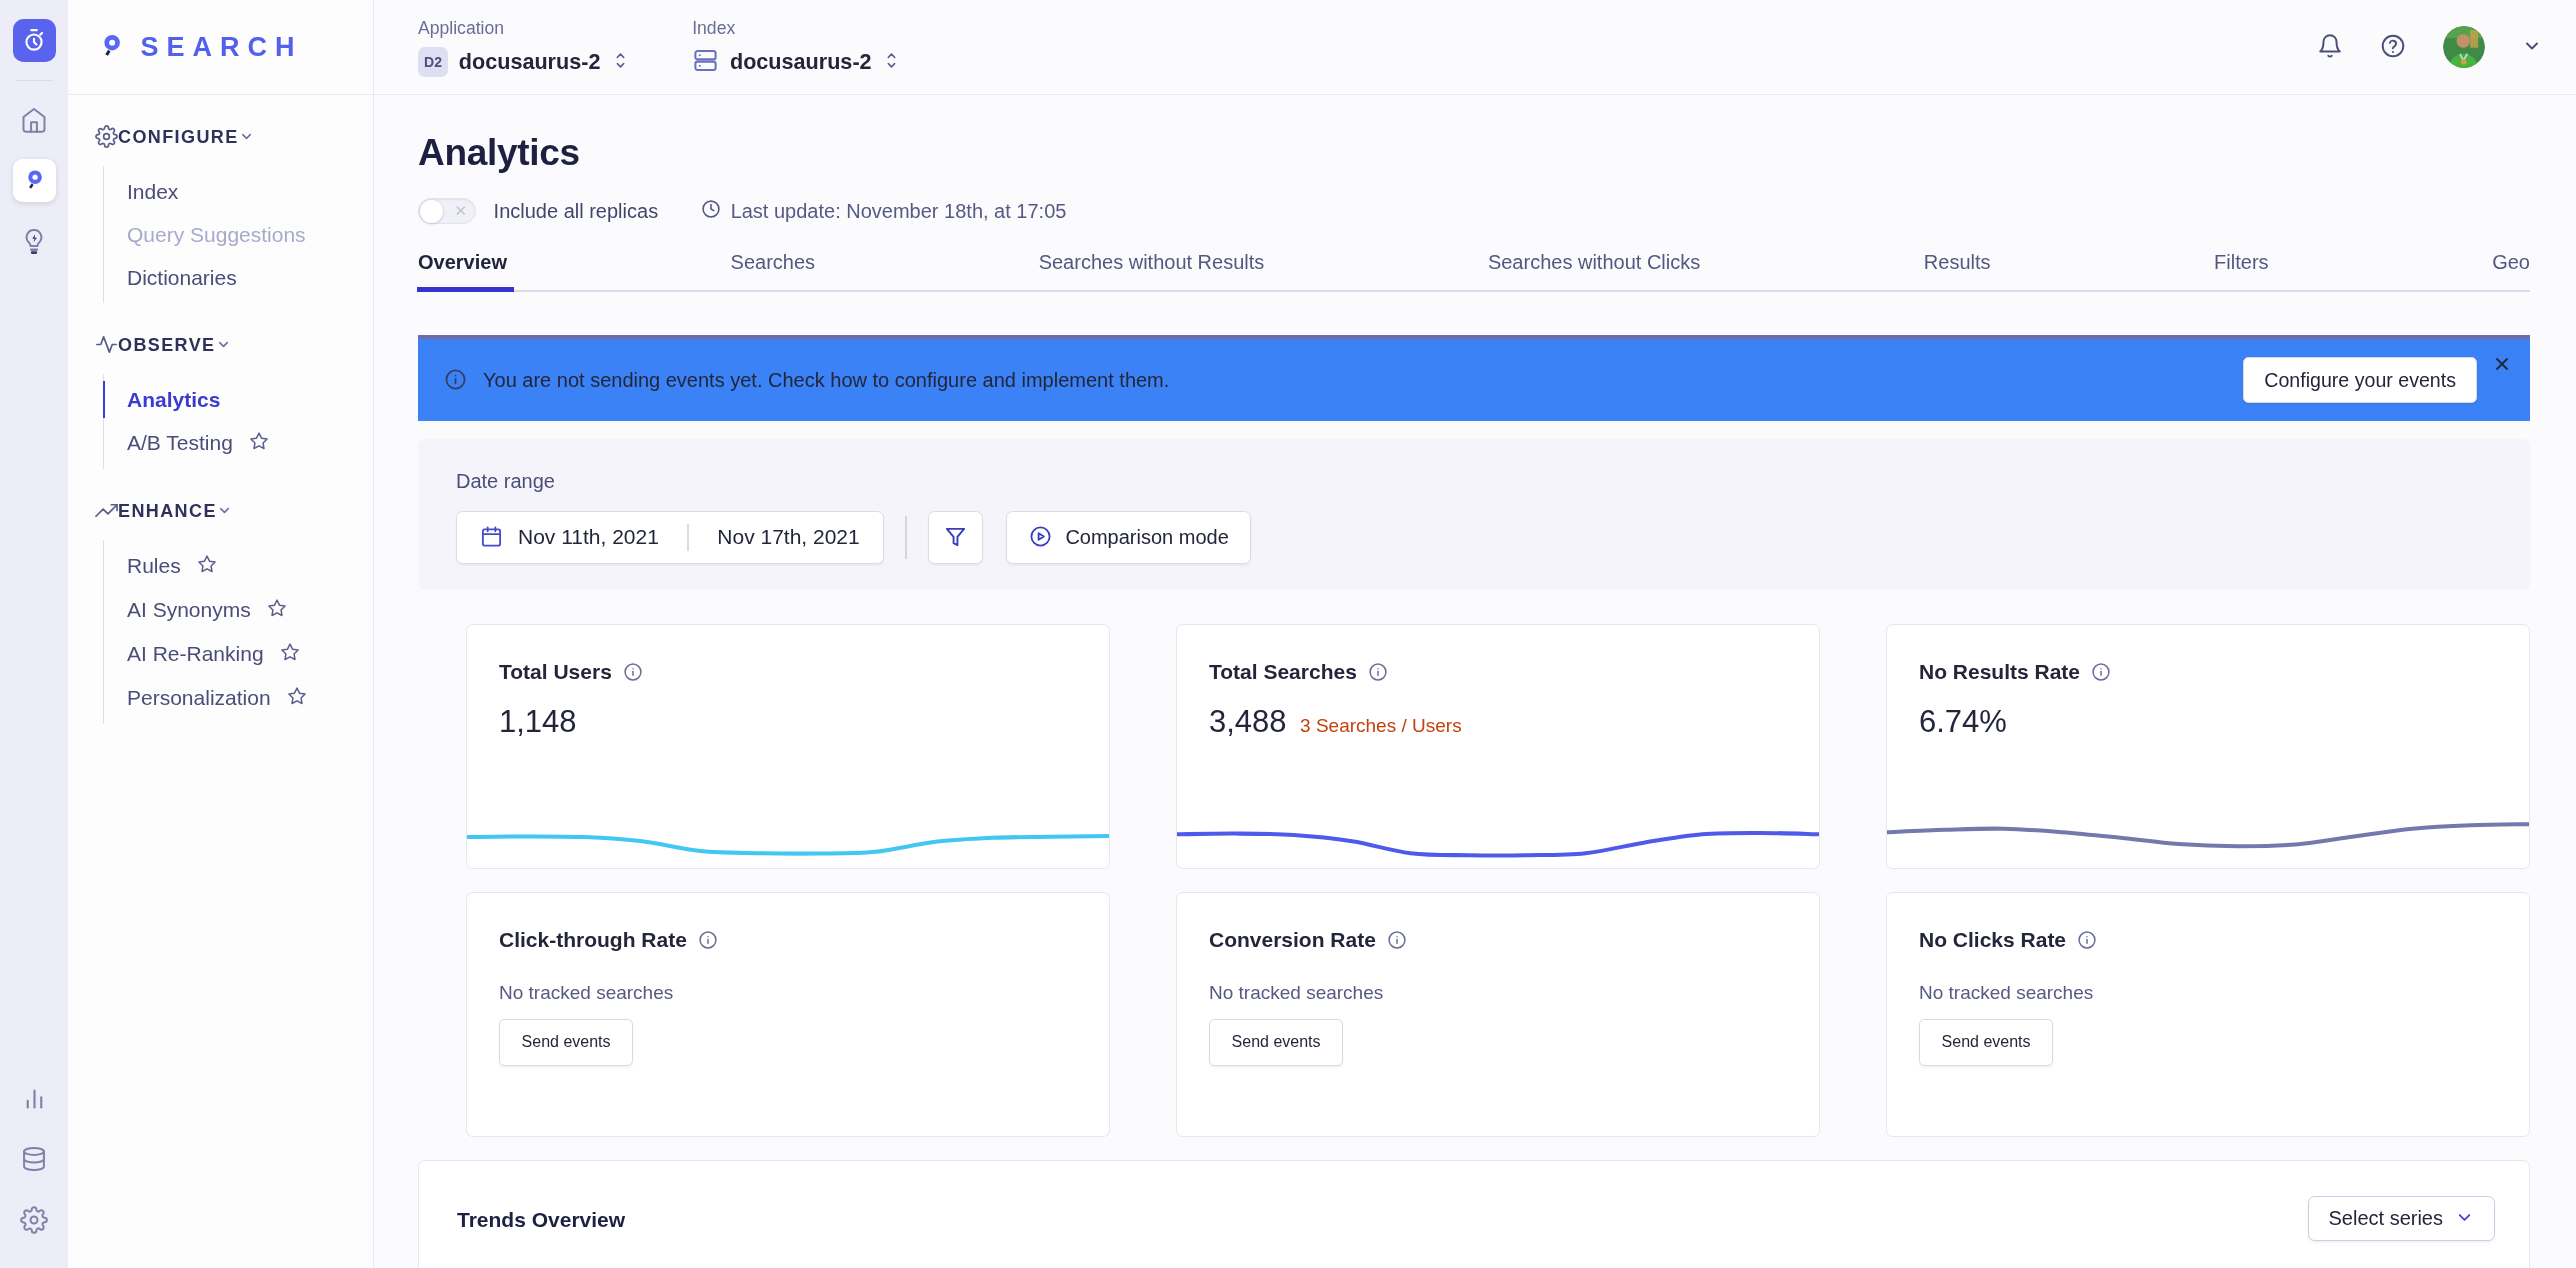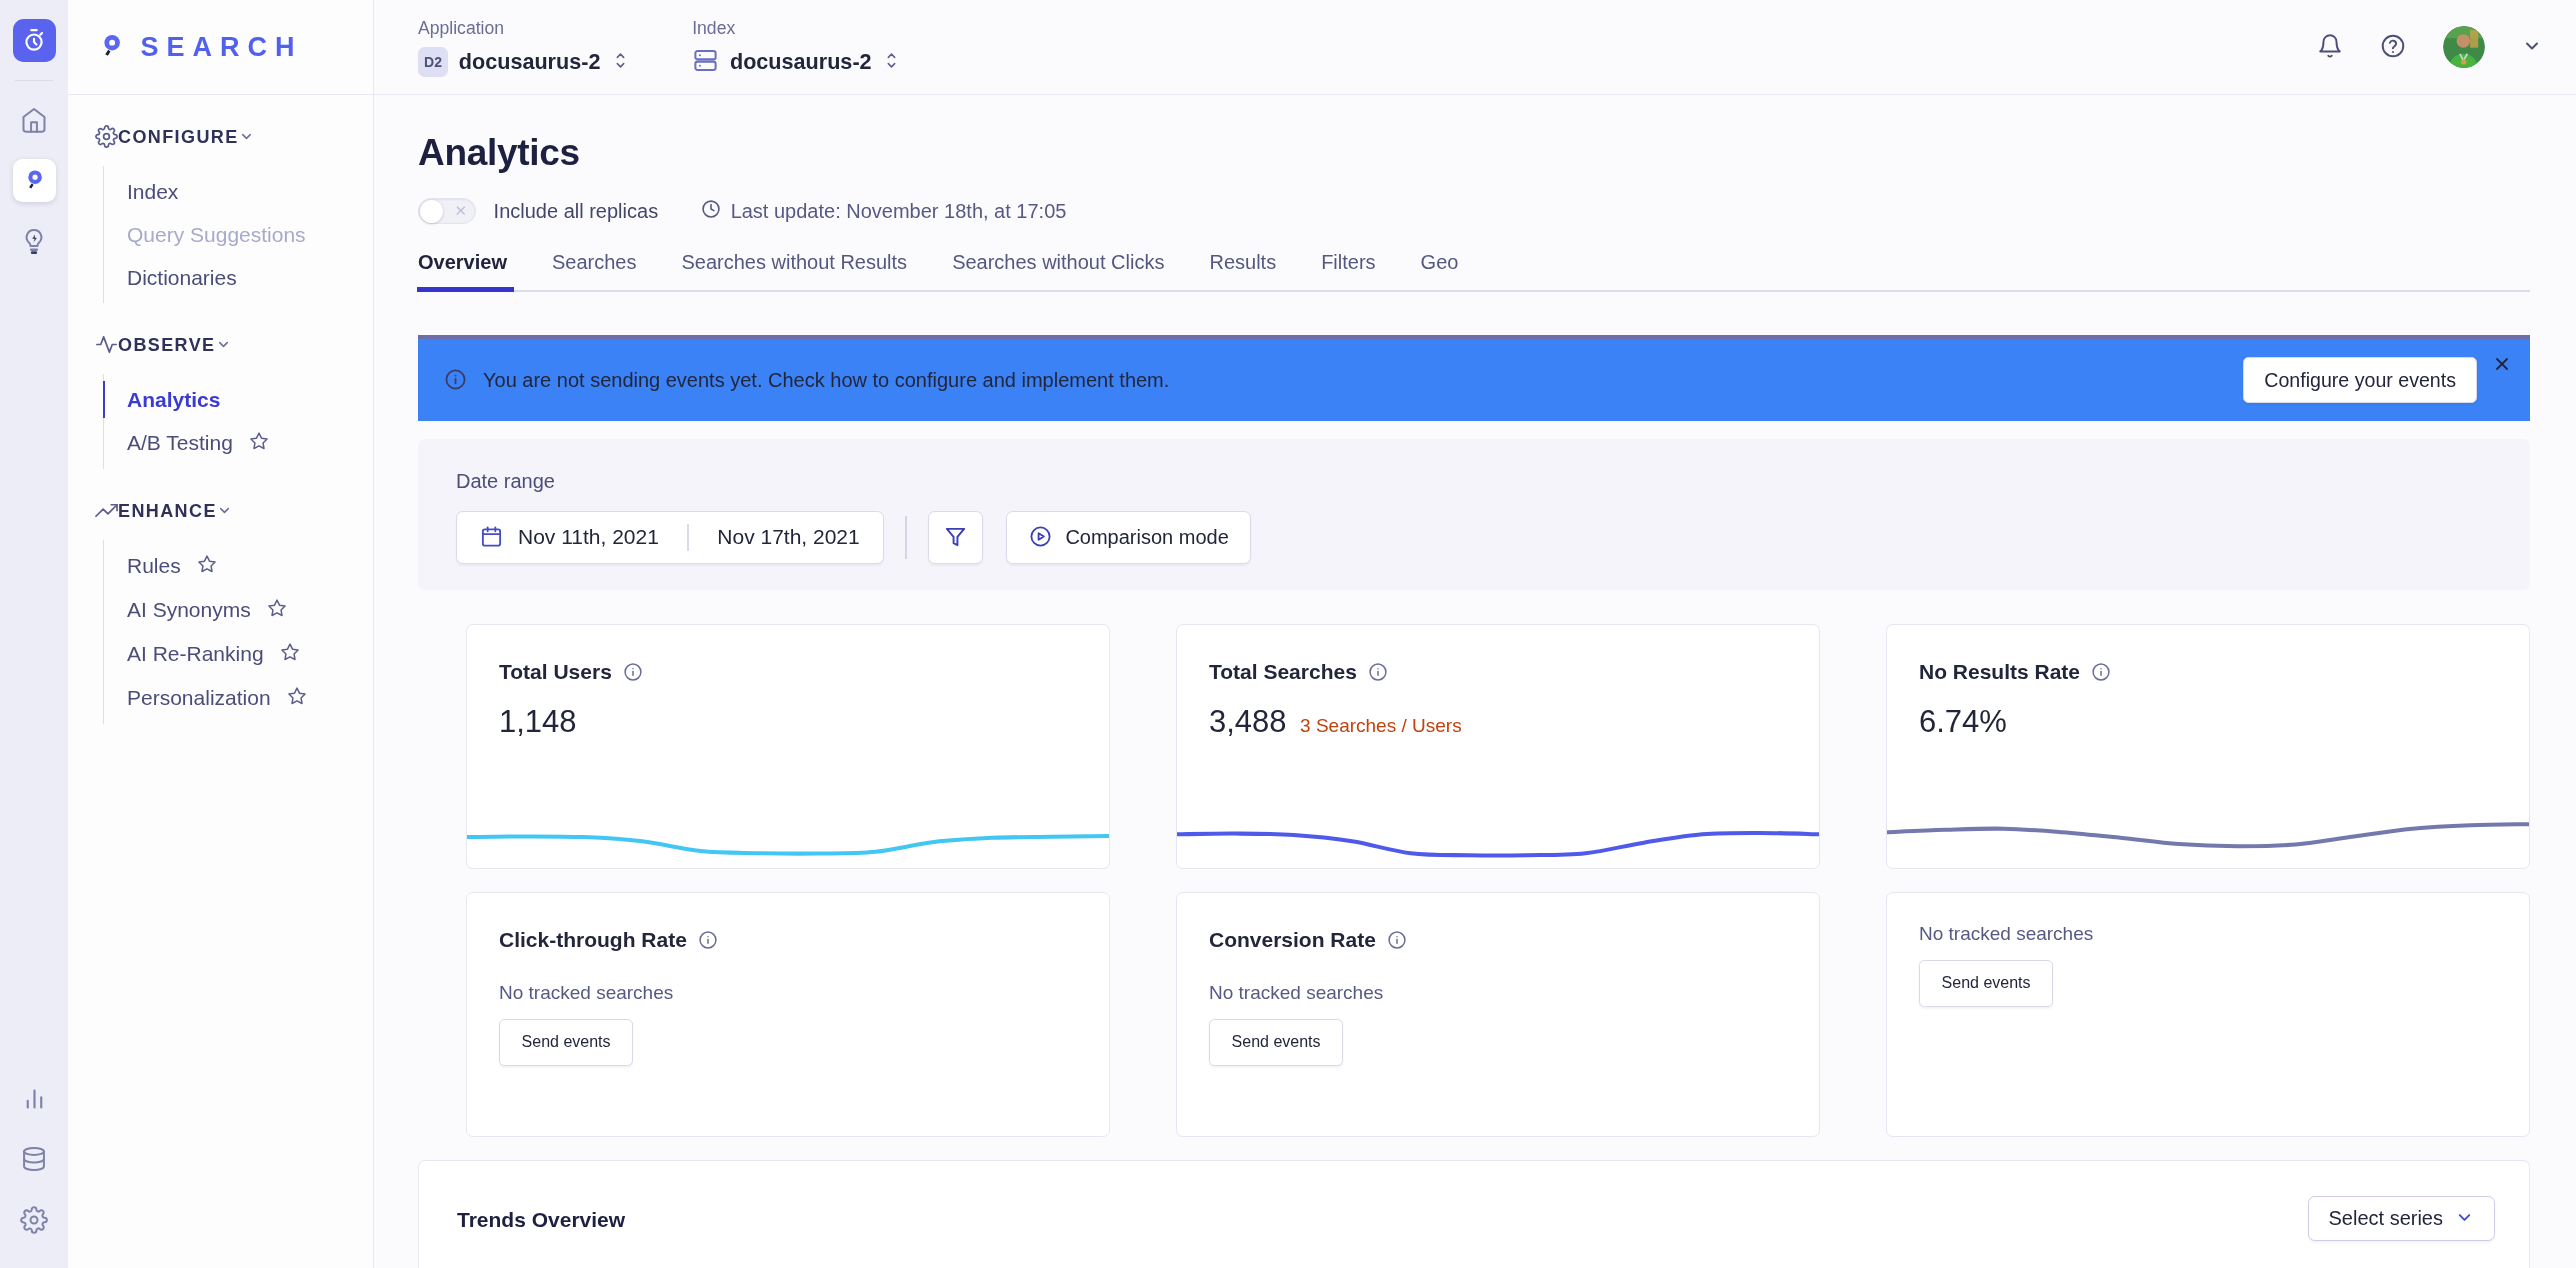--- a/index.html
+++ b/index.html
@@ -48,21 +48,21 @@
   
   .content { flex:1; padding:0 46px 0 44px; overflow:hidden; }
   h1.page-title { margin-top:37px; font-size:37px; font-weight:700; color:#1D2040; letter-spacing:-0.3px; }
   .meta-row { margin-top:24px; display:flex; align-items:center; }
   .toggle { position:relative; width:58px; height:26px; border-radius:13.5px; background:#F0F0F7; border:0.7px solid #E2E3EE; box-shadow:inset 0 0.7px 2px rgba(40,44,90,.08); cursor:pointer; }
   .toggle .knob { position:absolute; left:1.4px; top:0.7px; width:23px; height:23px; border-radius:50%; background:#fff; box-shadow:0 0.7px 2.7px rgba(40,44,90,.25); }
   .toggle .tx { position:absolute; right:8px; top:2.7px; font-size:15px; color:#BFC1D6; }
   .toggle-label { margin-left:17.6px; font-size:20px; color:#43466B; }
   .last-update { margin-left:43px; display:flex; align-items:center; gap:9.5px; font-size:20px; color:#565982; }
 
-  .tabs { margin-top:27px; display:flex; gap:45px; border-bottom:2px solid #DBDCE9; }
+  .tabs { margin-top:27px; display:flex; gap:45px; border-bottom:2px solid #DBDCE9;justify-content:space-between; }
   .tab { position:relative; font-size:20px; color:#54577F; padding-bottom:16px; cursor:pointer; white-space:nowrap; }
   .tab.active { color:#20233B; font-weight:600; }
   .tab.active::after { content:""; position:absolute; left:-1.4px; right:-6.8px; bottom:-2px; height:4.7px; background:#3534CE; }
 
   .banner { position:relative; margin-top:43px; border-top:4.7px solid #6B6EA9; background:#3b82f6; height:86px; display:flex; align-items:center; padding:0 53px 0 26px; }
   .banner-info { color:#3A3D63; flex:0 0 auto; }
   .banner-msg { margin-left:16px; font-size:20px; color:#23263B; }
   .banner-btn { margin-left:auto; background:#fff; border:1.4px solid #D8D9E8; border-radius:5.4px; padding:10.8px 20px; font-size:19.6px; color:#23263B; cursor:pointer; box-shadow:0 1.4px 2px rgba(35,38,59,.05); font-family:inherit; }
   .banner-close { position:absolute; top:15px; right:17.6px; color:#23263B; cursor:pointer; }
 
@@ -524,20 +524,30 @@
                   <path d="M12 8h.01"></path>
                   <path d="M12 11.5V16"></path>
                 </svg>
             </span>
           </div>
           <div class="empty-txt">No tracked searches</div>
           <button class="send-btn">Send events</button>
         </div>
 
         <div class="metric-card">
+          <div class="card-head">
+            <span class="card-title">No Clicks Rate</span>
+            <span class="info-i">
+              <svg width="20" height="20" viewBox="0 0 24 24" fill="none" stroke="currentColor" stroke-width="1.8" stroke-linecap="round">
+                  <circle cx="12" cy="12" r="9.5"></circle>
+                  <path d="M12 8h.01"></path>
+                  <path d="M12 11.5V16"></path>
+                </svg>
+            </span>
+          </div>
           <div class="empty-txt">No tracked searches</div>
           <button class="send-btn">Send events</button>
         </div>
       </div>
 
       <div class="trends-card">
         <div class="trends-title">Trends Overview</div>
         <div class="select-series">
           <span class="lbl">Select series</span>
           <span class="chev">

